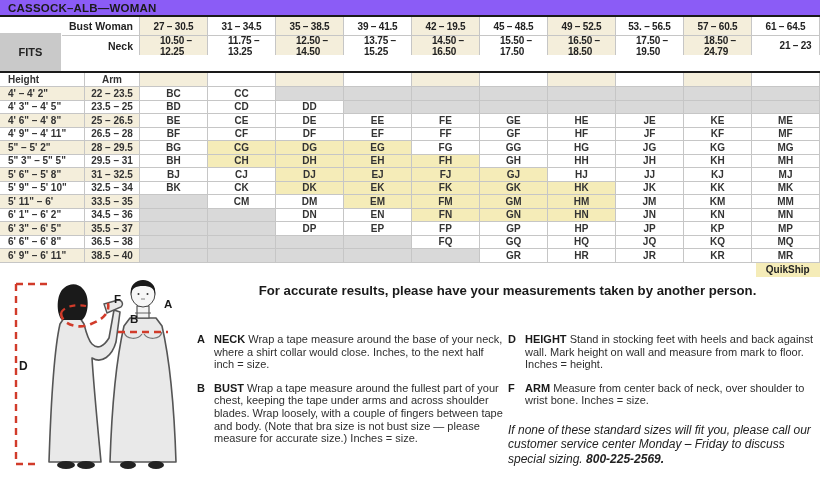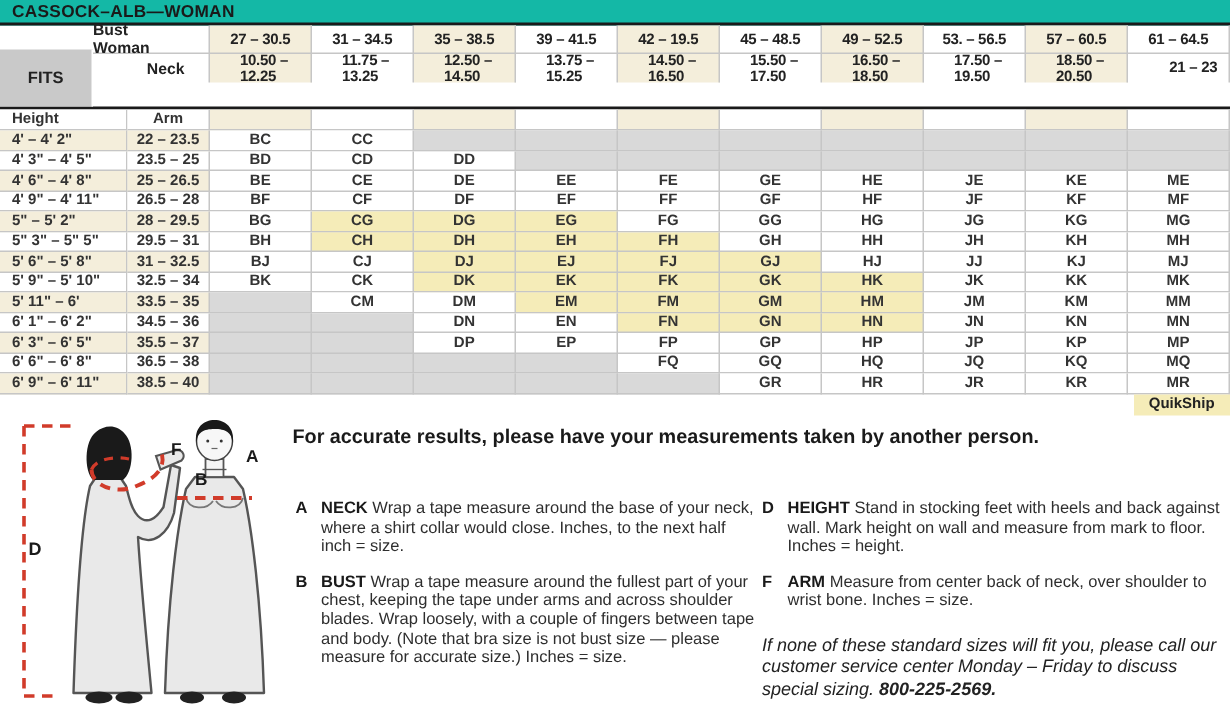--- a/index.html
+++ b/index.html
@@ -11,26 +11,26 @@
     --border:#c6c6c6;
     --dark:#1a1a1a;
     --text:#333;
   }
   *{margin:0;padding:0;box-sizing:border-box;}
   body{width:820px;height:482px;background:#fff;font-family:"Liberation Sans",sans-serif;position:relative;overflow:hidden;}
   .page{position:absolute;inset:0;}
 
   
   .title-bar{height:17px;border-bottom:2px solid var(--dark);display:flex;align-items:center;padding-left:8px;
-    font-size:11.5px;font-weight:bold;color:var(--dark);letter-spacing:.2px;background:#14b8a6;}
+    font-size:11.5px;font-weight:bold;color:var(--dark);letter-spacing:.2px;background:#8b5cf6;}
   .header-block{display:flex;border-bottom:2px solid var(--dark);}
   .fits-cell{width:62px;height:38px;background:var(--fits-bg);display:flex;align-items:center;justify-content:center;
     font-size:11px;font-weight:bold;color:#222;border-right:1px solid #fff;margin-top:16px;}
   .hdr-label-col{width:78px;display:flex;flex-direction:column;}
-  .hdr-label{height:19px;display:flex;align-items:center;justify-content:flex-end;padding-right:16px;
+  .hdr-label{height:19px;display:flex;align-items:center;justify-content:flex-end;padding-right:6px;
     font-size:10.5px;font-weight:bold;color:#222;border-bottom:1px solid var(--border);border-right:1px solid var(--border);}
   .hdr-label:last-child{border-bottom:none;}
   .hdr-ranges{display:flex;flex-direction:column;flex:1;}
   .hdr-range-row{display:flex;height:19px;}
   .range-cell{width:68px;display:flex;align-items:center;justify-content:center;font-size:10px;font-weight:bold;
     color:#222;border-right:1px solid var(--border);border-bottom:1px solid var(--border);letter-spacing:-.2px;}
   .hdr-range-row:last-child .range-cell{border-bottom:none;padding-left:20px;}
 
   .trow{display:flex;}
   .cell{display:flex;align-items:center;justify-content:center;border-right:1px solid var(--border);
@@ -43,21 +43,21 @@
   .cream{background:var(--stripe);}
   .yellow{background:var(--highlight);}
   .gray{background:var(--unavailable);}
   .quikship-row{display:flex;gap:43px;}
   .quikship-spacer{width:752px;height:14px;}
   .quikship-cell{width:68px;height:14px;background:var(--highlight);display:flex;align-items:center;justify-content:center;
     font-size:10px;font-weight:bold;color:#222;}
 
   
   .figure-wrap{position:absolute;left:6px;top:280px;width:192px;height:202px;}
-  .intro{position:absolute;left:195px;top:283px;width:625px;text-align:left;font-size:13.2px;font-weight:bold;
+  .intro{position:absolute;left:195px;top:283px;width:625px;text-align:center;font-size:13.2px;font-weight:bold;
     color:var(--dark);line-height:15.5px;}
   .col-left{position:absolute;left:197px;top:333px;width:306px;}
   .col-right{position:absolute;left:508px;top:333px;width:310px;}
   .instr{display:flex;margin-bottom:11px;font-size:11px;line-height:12.6px;color:#2e2e2e;}
   .instr .letter{width:17px;flex:none;font-weight:bold;color:var(--dark);}
   .instr .term{font-weight:bold;color:var(--dark);}
   .note{margin-top:16px;font-size:12px;line-height:14.5px;font-style:italic;color:#222;}
   .note .phone{font-weight:bold;}
 </style>
 </head>
@@ -89,21 +89,21 @@
           </div>
         <div class="hdr-range-row" id="neck-range-row">
             <div class="range-cell cream">10.50 – 12.25</div>
             <div class="range-cell">11.75 – 13.25</div>
             <div class="range-cell cream">12.50 – 14.50</div>
             <div class="range-cell">13.75 – 15.25</div>
             <div class="range-cell cream">14.50 – 16.50</div>
             <div class="range-cell">15.50 – 17.50</div>
             <div class="range-cell cream">16.50 – 18.50</div>
             <div class="range-cell">17.50 – 19.50</div>
-            <div class="range-cell cream">18.50 – 20.50</div>
+            <div class="range-cell cream">18.50 – 24.79</div>
             <div class="range-cell">21 – 23</div>
           </div>
       </div>
     </div>
 
     <div class="trow filler-row">
       <div class="cell h-col">Height</div>
       <div class="cell a-col">Arm</div>
       <div style="display:flex" id="filler-cells">
           <div class="cell s-col cream"></div>

